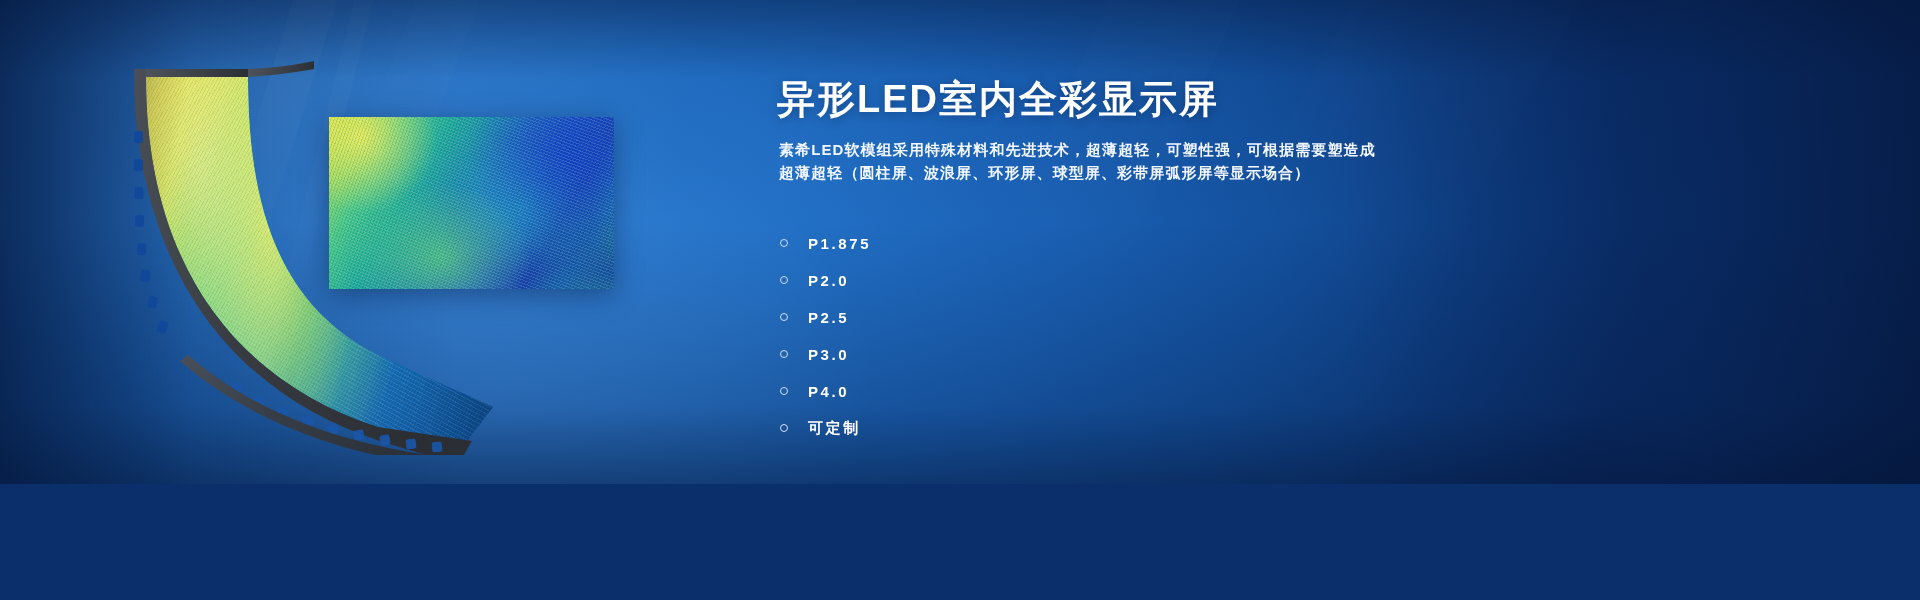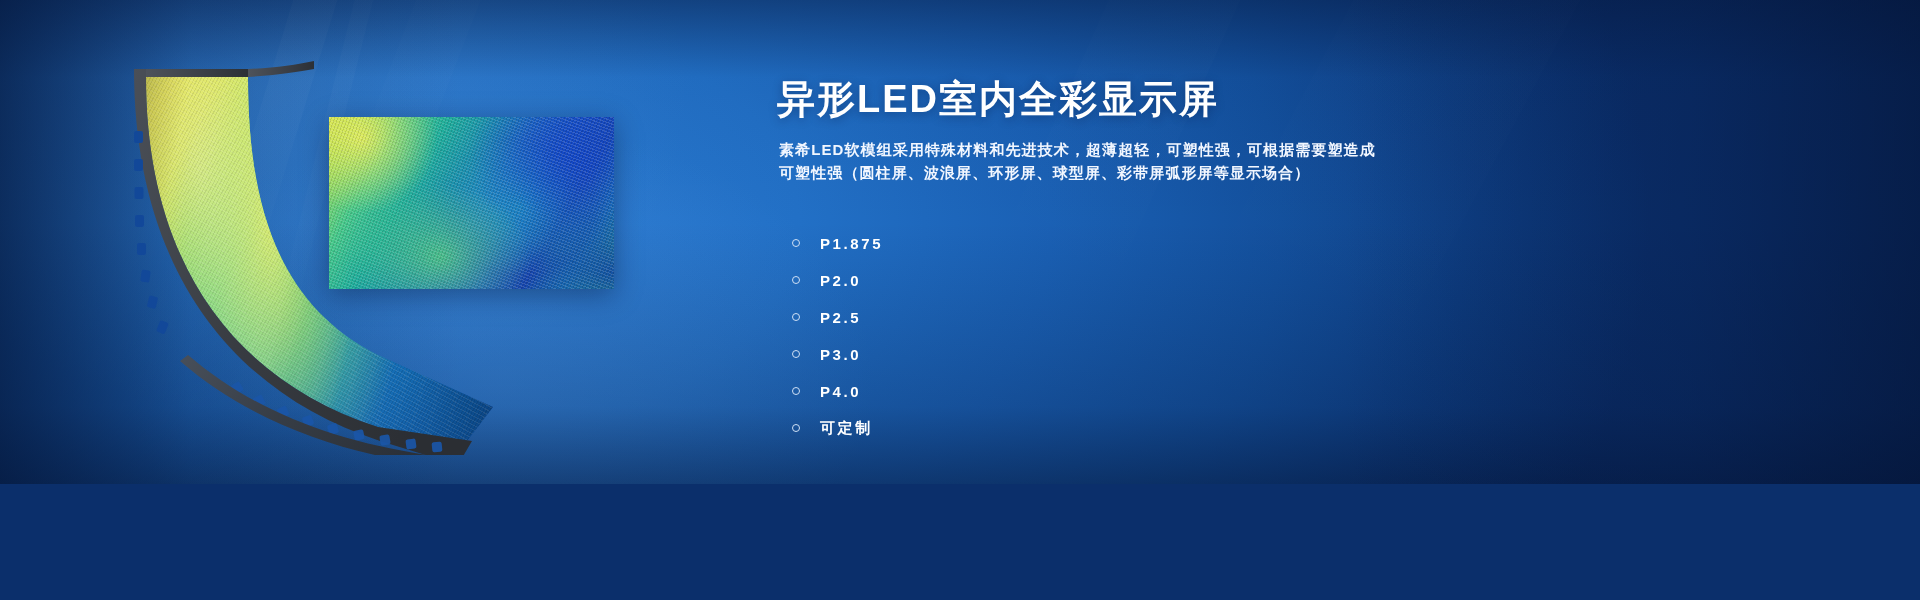--- a/index.html
+++ b/index.html
@@ -164,21 +164,21 @@
     font-size: 15px;
     line-height: 23px;
     font-weight: 700;
     letter-spacing: 1.1px;
     color: #f2f7ff;
   }
   .desc .line { display: block; white-space: nowrap; }
 
   .spec-list {
     position: absolute;
-    left: 12px; top: 225px;
+    left: 0; top: 225px;
     margin: 0;
     padding: 0;
     list-style: none;
   }
   .spec-item {
     display: flex;
     align-items: center;
     height: 36px;
     margin-bottom: 1px;
   }
@@ -273,21 +273,21 @@
       <div class="inset-art"></div>
     </div>
   </div>
 
   <div class="content">
 
     <h1 class="title">异形LED室内全彩显示屏</h1>
 
     <p class="desc">
       <span class="line">素希LED软模组采用特殊材料和先进技术，超薄超轻，可塑性强，可根据需要塑造成</span>
-      <span class="line">可塑性强（圆柱屏、波浪屏、环形屏、球型屏、彩带屏弧形屏等显示场合）</span>
+      <span class="line">超薄超轻（圆柱屏、波浪屏、环形屏、球型屏、彩带屏弧形屏等显示场合）</span>
     </p>
 
     <ul class="spec-list">
       <li class="spec-item">
         <span class="bullet"></span>
         <span class="spec-label">P1.875</span>
       </li>
       <li class="spec-item">
         <span class="bullet"></span>
         <span class="spec-label">P2.0</span>

